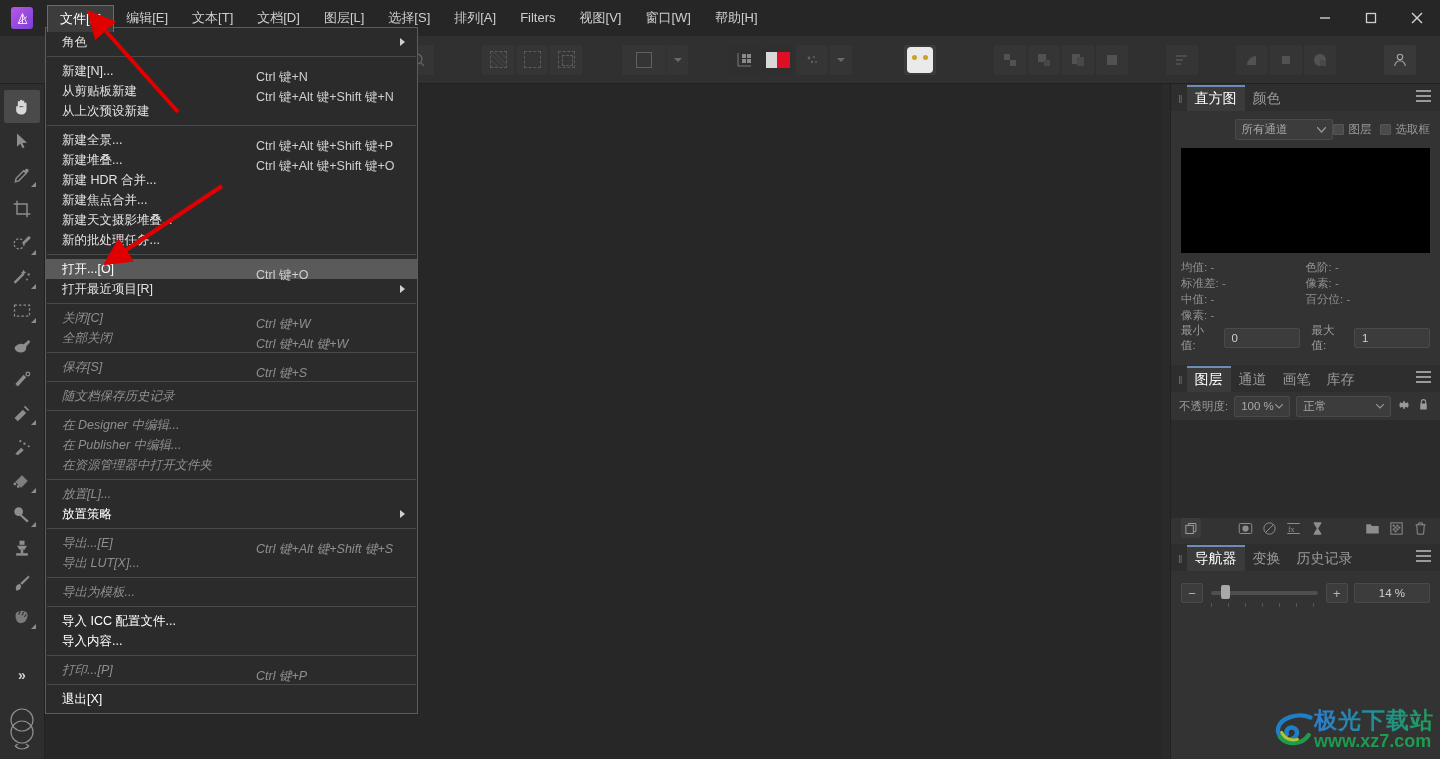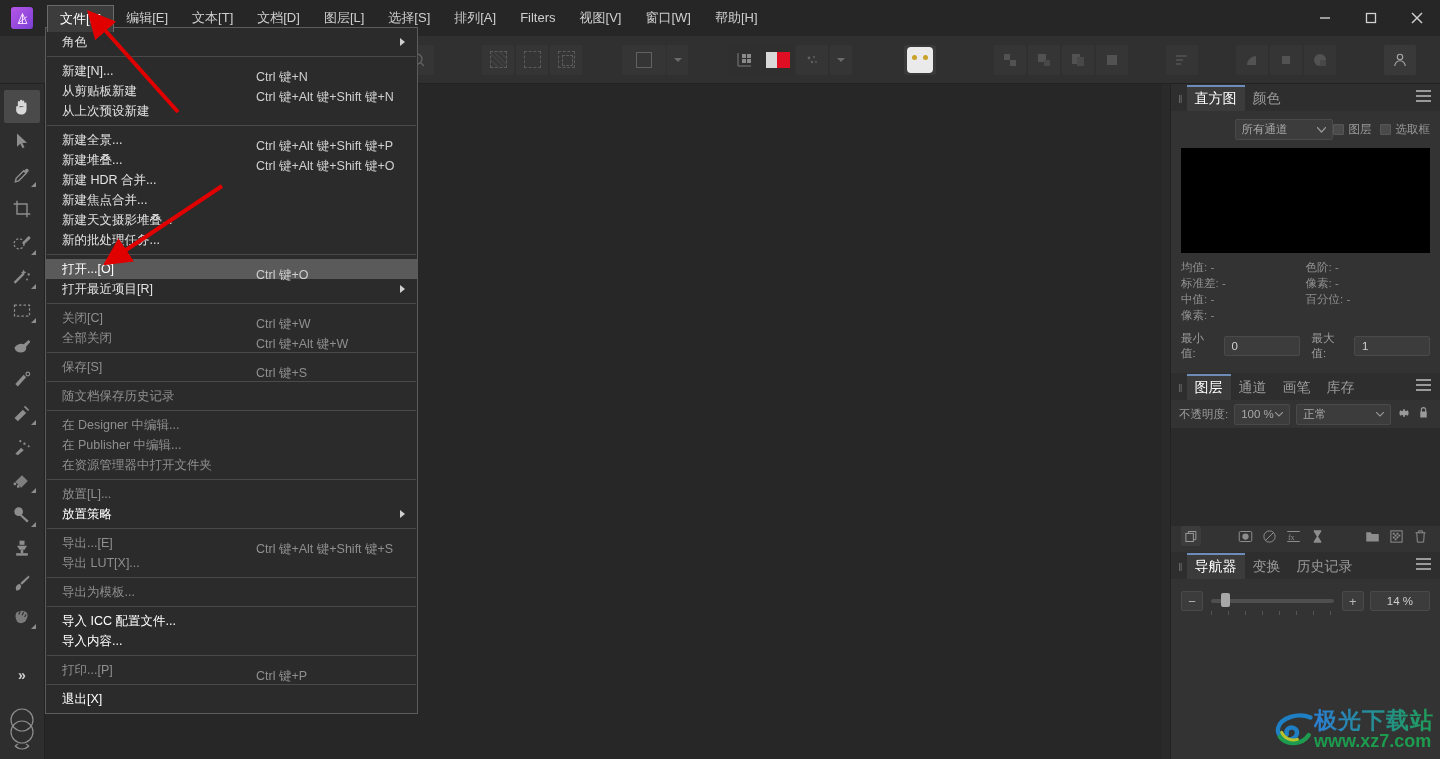--- a/index.html
+++ b/index.html
@@ -130,21 +130,21 @@
   .sel {
     background: #3c3c3c; border: 1px solid #4a4a4a; border-radius: 2px;
     height: 21px; display:flex; align-items:center; padding: 0 6px;
     color:#a8a8a8; font-size:11.5px; justify-content:space-between;
   }
   .chk { width:11px;height:11px;background:#4a4a4a;border:1px solid #565656;border-radius:1px;margin-right:5px;}
   .mini-lbl { color:#9b9b9b; font-size:11.5px; }
   .hist-graph { height: 105px; background:#000000; margin-top:8px; }
   .stats { display:flex; padding: 6px 0 0 0; font-size:11.5px; color:#8f8f8f; }
   .stats .col { width: 50%; line-height: 16px; }
-  .minmax { display:flex; align-items:center; margin-top:8px; gap:6px; }
+  .minmax { display:flex; align-items:center; gap:6px; }
   .numbox { background:#3c3c3c;border:1px solid #4a4a4a;border-radius:2px;height:20px;
     display:flex;align-items:center;padding:0 7px;color:#cfcfcf;font-size:11.5px;min-width:76px;}
 
   .layer-opts { height: 28px; background:#333; display:flex; align-items:center; padding: 0 8px; gap:6px; }
   .layers-list { background:#2b2b2b; height: 98px; }
   .layer-tools {
     height: 26px; background:#333; display:flex; padding: 0 10px;
     color:#8a8a8a;
   }
   .lt-ico { width:20px;height:20px;display:flex;align-items:center;justify-content:center; }
@@ -152,33 +152,33 @@
 
   .nav-body { background:#333; height: 44px; display:flex; align-items:center; padding: 0 10px; }
   .zbtn { width:22px;height:20px;background:#3c3c3c;border:1px solid #4a4a4a;border-radius:2px;
     display:flex;align-items:center;justify-content:center;color:#b5b5b5;font-size:13px;line-height:1;}
   .ztrack { flex:1; margin: 0 8px; position:relative; height:18px; display:flex; align-items:center;}
   .ztrack .bar { height:4px; background:#4f4f4f; border-radius:2px; width:100%; }
   .ztrack .knob { position:absolute; left:10px; top:1px; width:9px;height:14px;background:#a8a8a8;border-radius:2px; }
   .ztrack .ticks { position:absolute; left:0; bottom:-5px; width:100%; height:4px;
     background-image: repeating-linear-gradient(to right,#555 0 1px,transparent 1px 17px); }
   .zval { background:#3c3c3c;border:1px solid #4a4a4a;border-radius:2px;height:20px;
-    display:flex;align-items:center;padding:0 16px;color:#cfcfcf;font-size:11.5px;margin-left:6px;}
+    display:flex;align-items:center;padding:0 24px;color:#cfcfcf;font-size:11.5px;margin-left:6px;}
 
   
   .dropdown {
     position: absolute; left: 45px; top: 27px; width: 373px;
     background: #2b2b2b; border: 1px solid #5c5c5c; z-index: 50;
     padding: 4px 0 4px 0;
   }
   .mi {
     height: 20px; display: flex; align-items: center; position: relative;
     padding: 0 10px 0 16px; font-size: 12.5px; color: #e2e2e2; white-space: nowrap;
   }
-  .mi.dim { color: #8f8f8f; }
+  .mi.dim { color: #8f8f8f; font-style: italic; }
   .mi.bold { color: #ffffff; }
   .mi.hl { background: #5a5a5a; color: #ffffff; }
   .mi .sc {
     position: absolute; left: 210px; font-size: 12.5px; color: #cfcfcf; margin-top: 12px;
   }
   .mi.dim .sc { color: #8f8f8f; }
   .mi .sub {
     position: absolute; right: 12px; width:0;height:0;
     border-top:4px solid transparent;border-bottom:4px solid transparent;border-left:5px solid #d0d0d0;
   }

